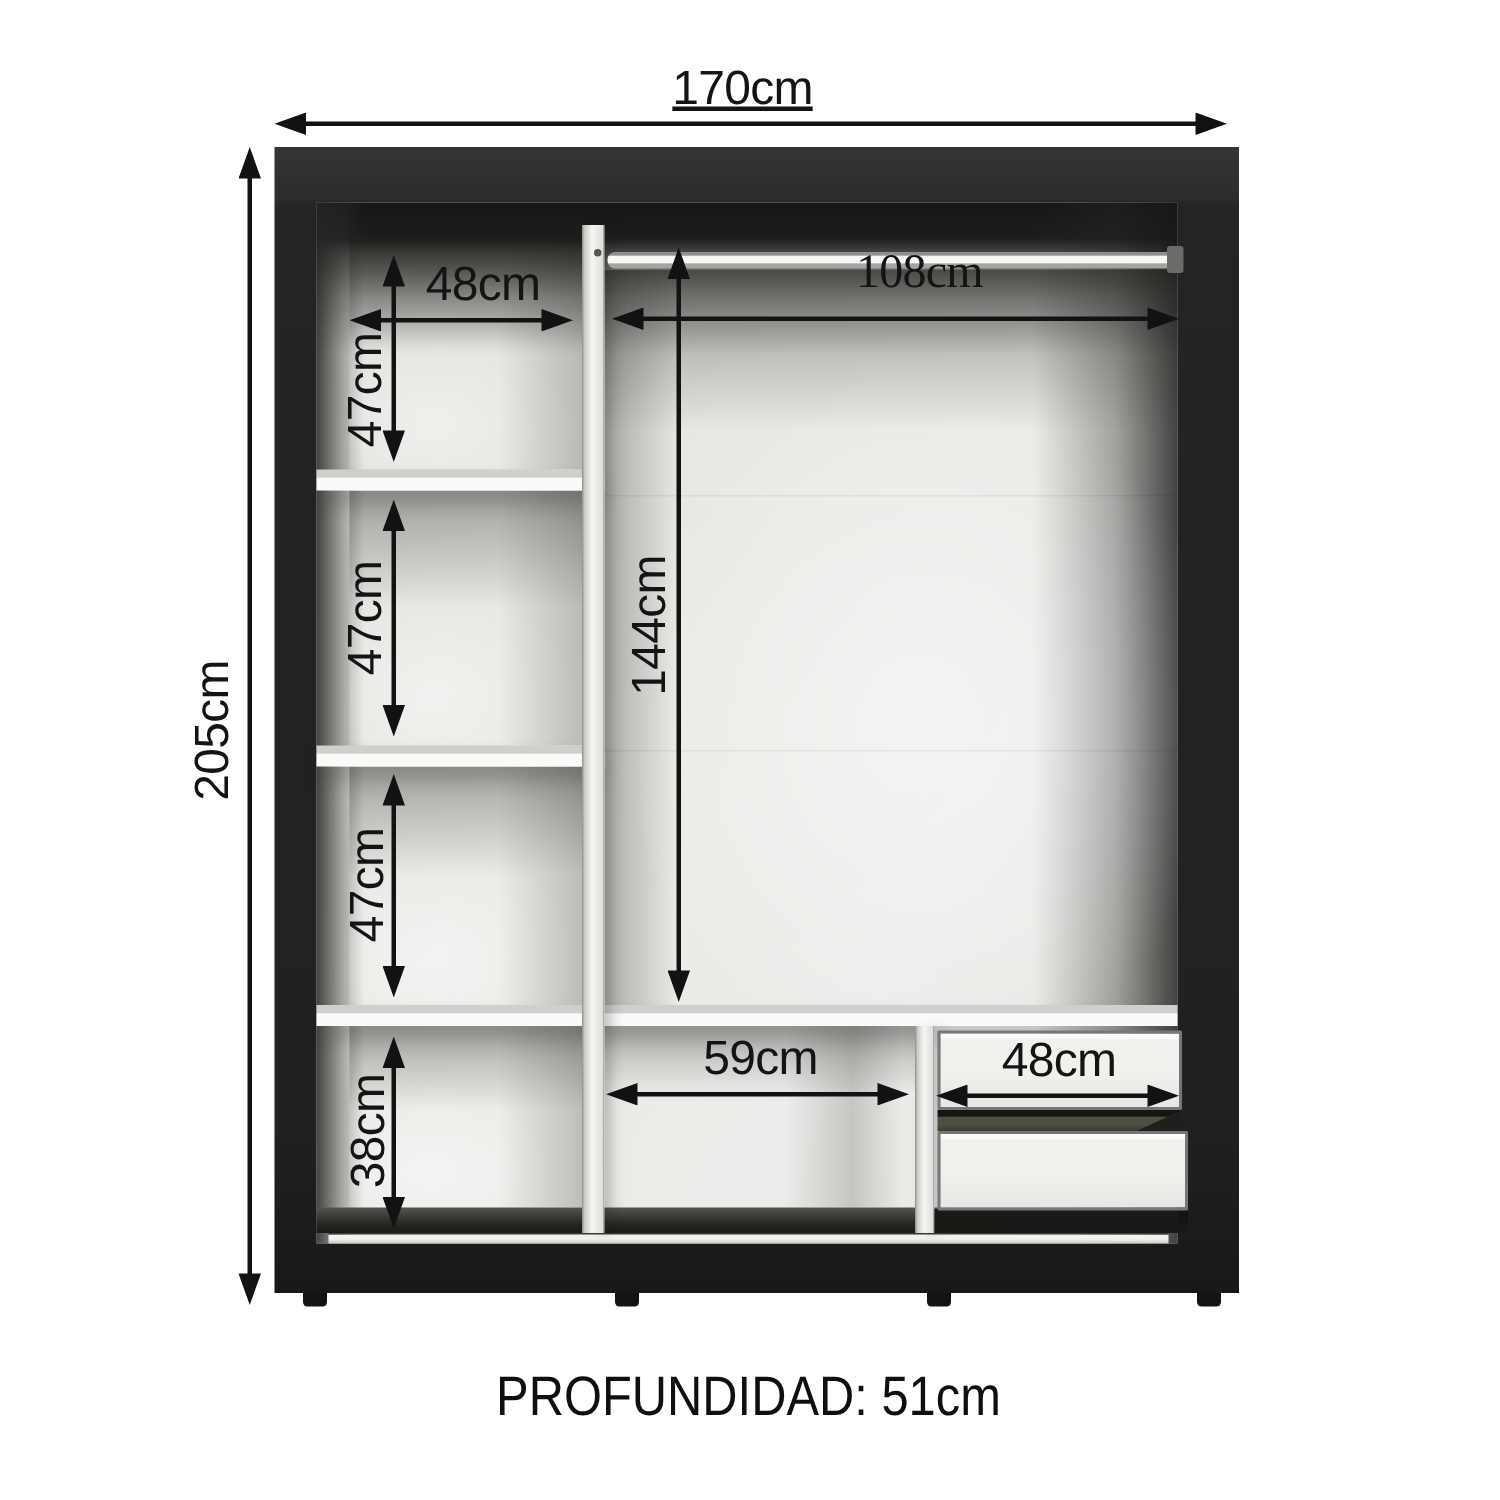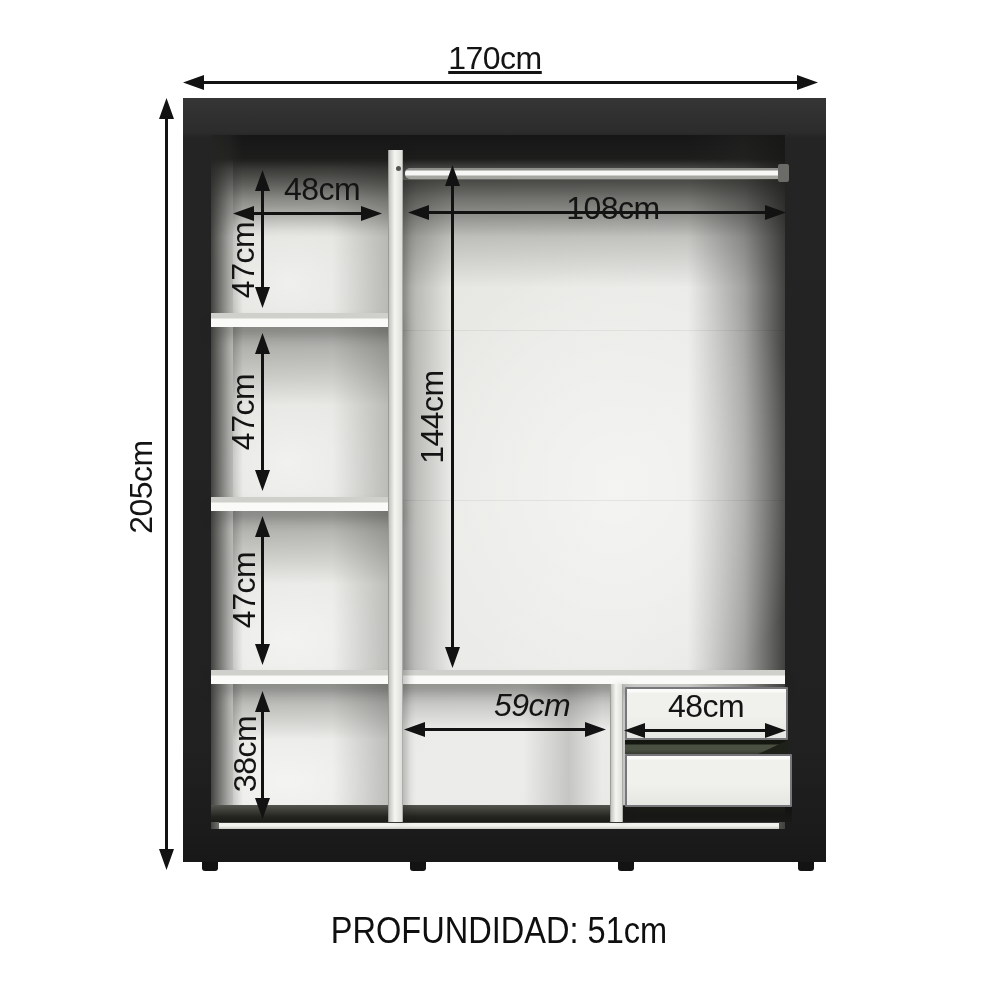--- a/index.html
+++ b/index.html
@@ -162,24 +162,24 @@
   <div class="dimv" style="left:255px;top:333px;height:158px;"></div>
   <div class="dimv" style="left:255px;top:516px;height:149px;"></div>
   <div class="dimv" style="left:255px;top:691px;height:128px;"></div>
   <div class="dimv" style="left:445px;top:165px;height:503px;"></div>
   <div class="dimh" style="left:404px;top:722px;width:202px;"></div>
   <div class="dimh" style="left:624px;top:723px;width:162px;"></div>
 
   <div class="lbl" style="left:495px;top:58px;text-decoration:underline;">170cm</div>
   <div class="lbl rot" style="left:141px;top:487px;">205cm</div>
   <div class="lbl" style="left:322px;top:189px;">48cm</div>
-  <div class="lbl" style="left:613px;top:208px;">108cm</div>
+  <div class="lbl" style="left:613px;top:180px;font-family:Liberation Serif, serif;">108cm</div>
   <div class="lbl rot" style="left:243px;top:260px;">47cm</div>
   <div class="lbl rot" style="left:243px;top:412px;">47cm</div>
   <div class="lbl rot" style="left:244px;top:590px;">47cm</div>
   <div class="lbl rot" style="left:245px;top:754px;">38cm</div>
   <div class="lbl rot" style="left:432px;top:417px;">144cm</div>
-  <div class="lbl" style="left:532px;top:705px;font-style:italic;">59cm</div>
+  <div class="lbl" style="left:507px;top:705px;">59cm</div>
   <div class="lbl" style="left:706px;top:706px;">48cm</div>
 
   <div class="caption" style="left:499px;top:912px;">PROFUNDIDAD: 51cm</div>
 
 </div>
 
 </body></html>

